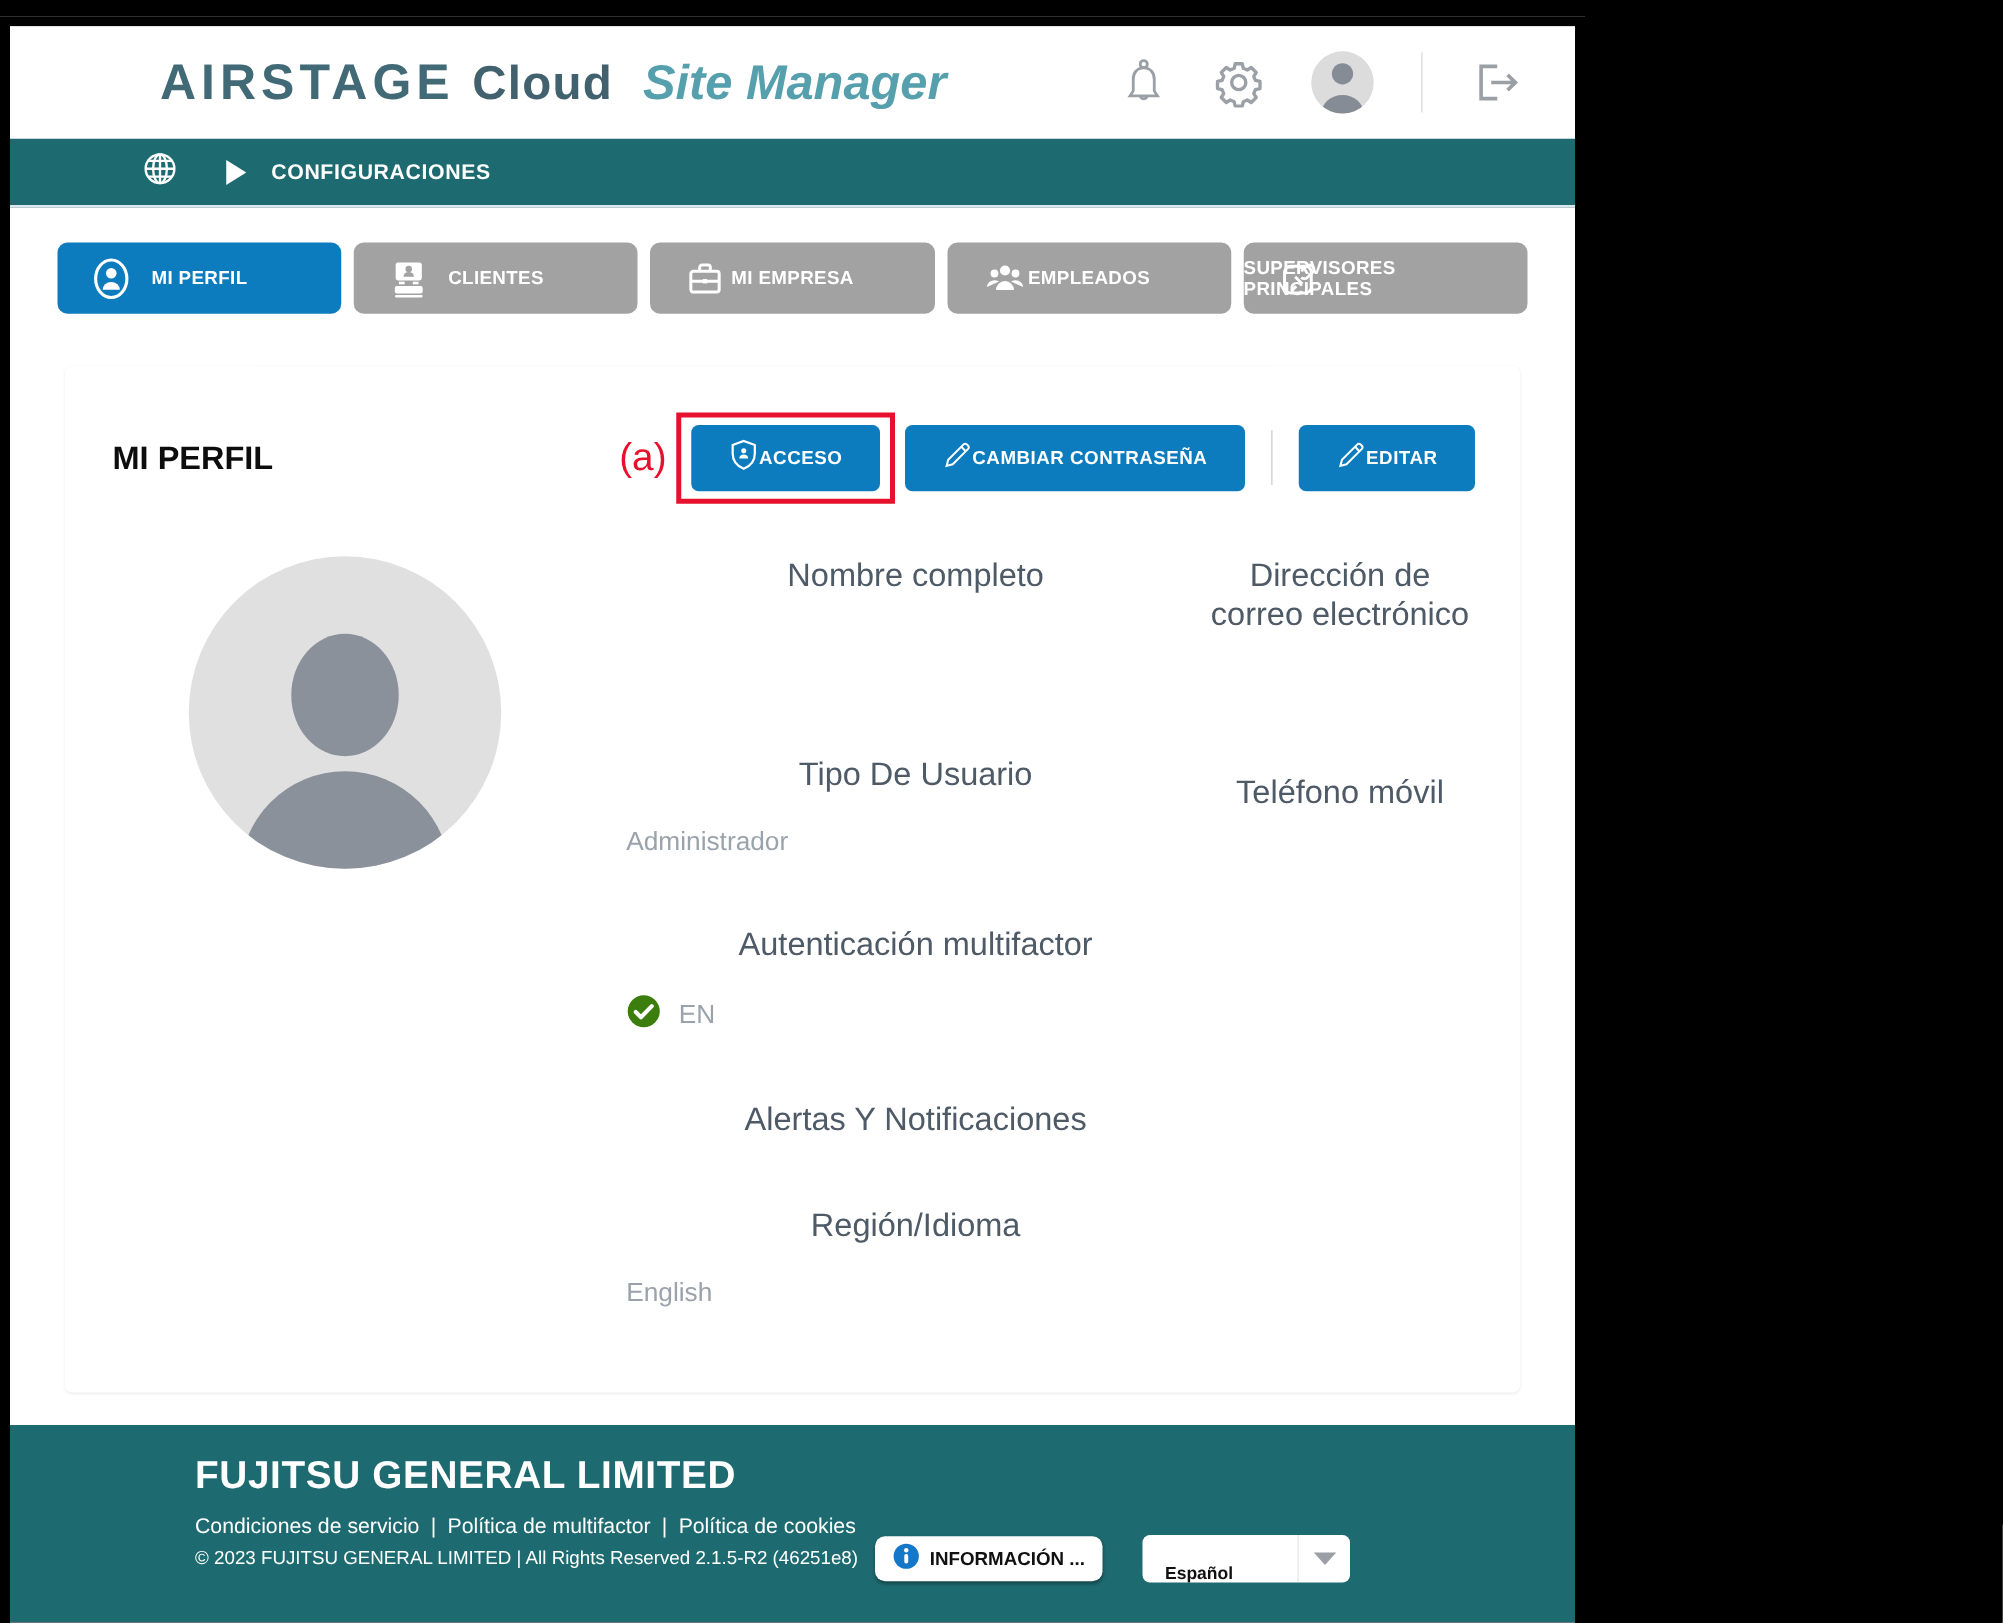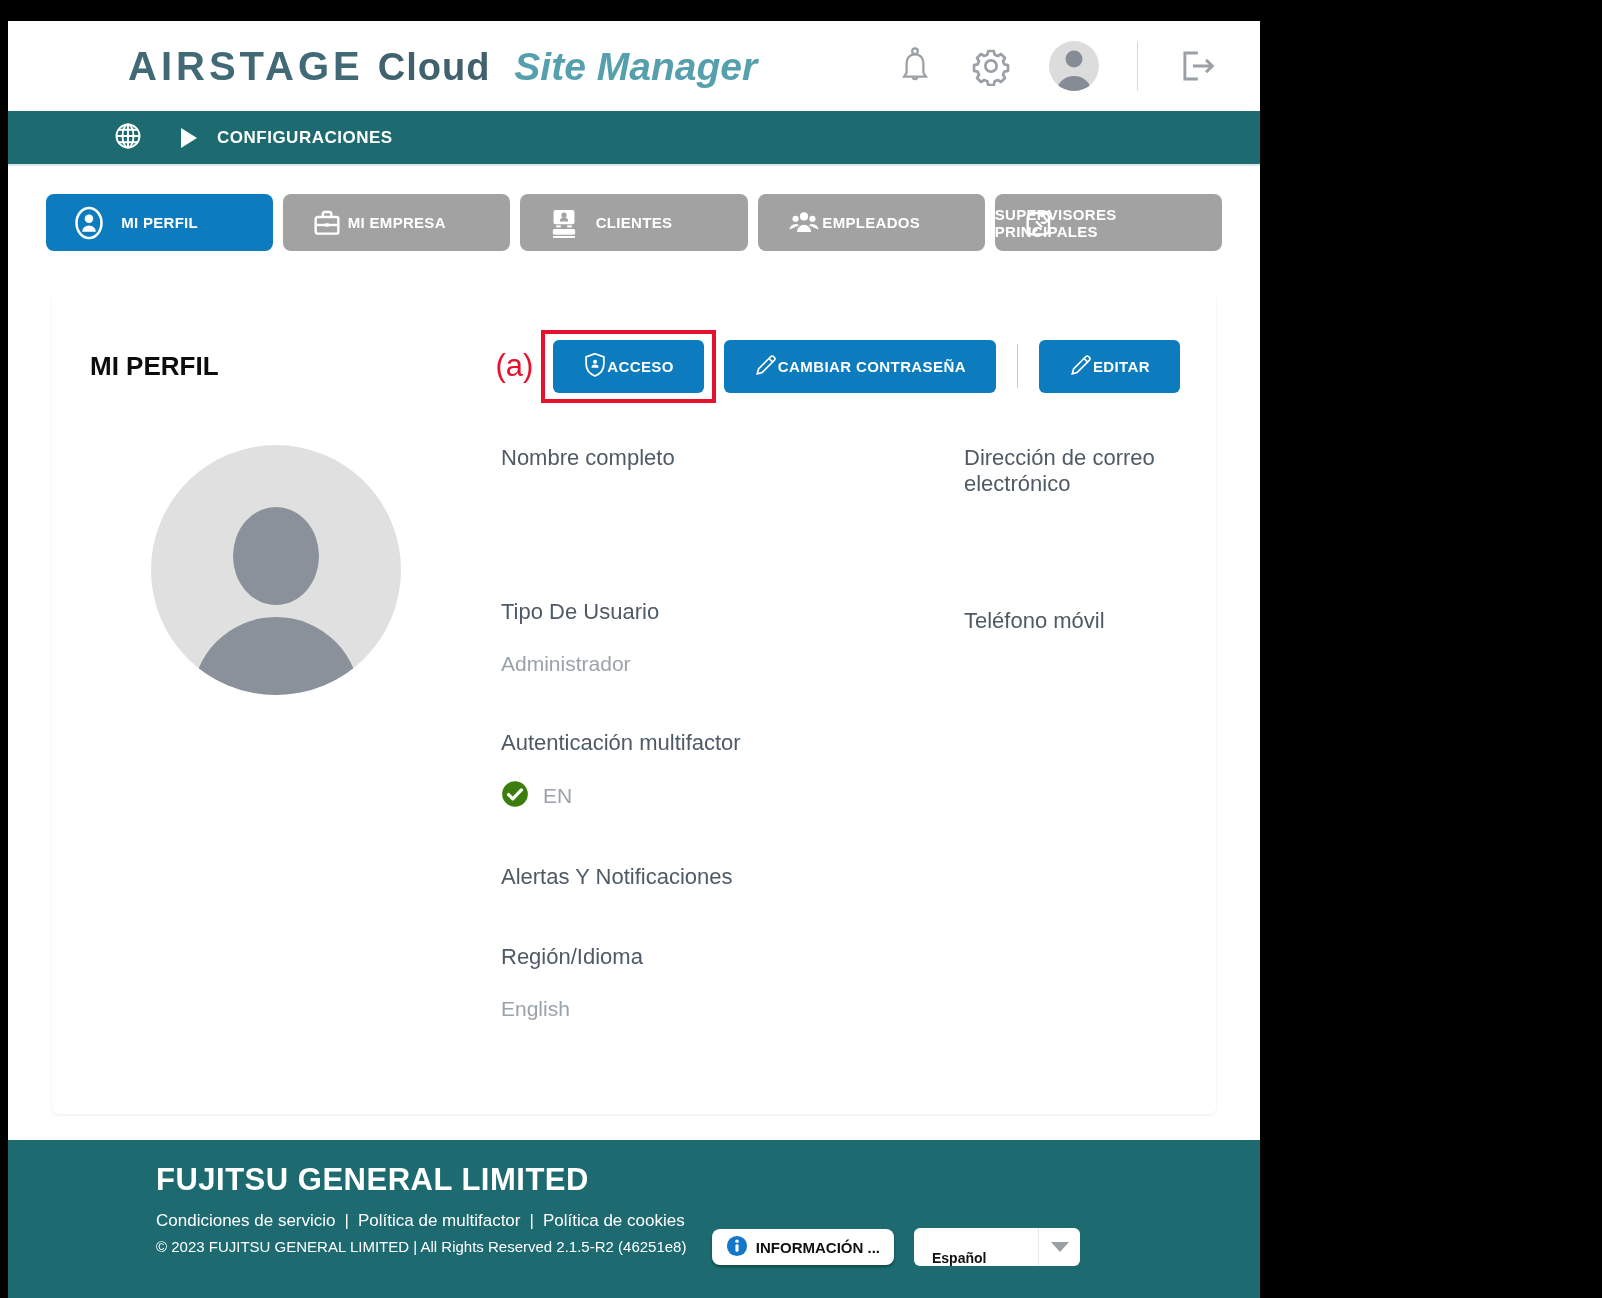--- a/index.html
+++ b/index.html
@@ -54,35 +54,35 @@
   .card-body { display:flex; margin-top:36px; }
   .avatar-col { width:413px; flex:none; padding-left:63px; }
   .avatar-big { width:250px; height:250px; border-radius:50%; background:#e0e0e0;
                 position:relative; overflow:hidden; }
   .avatar-big .head { position:absolute; left:50%; top:62px; transform:translateX(-50%);
                       width:86px; height:98px; border-radius:50%; background:#8a919b; }
   .avatar-big .shoulders { position:absolute; left:50%; top:172px; transform:translateX(-50%);
                       width:168px; height:120px; border-radius:84px 84px 0 0; background:#8a919b; }
   .fields { display:grid; grid-template-columns:463px 1fr; flex:1; }
   .fgroup { margin-bottom:0; }
-  .flabel { font-size:22px; color:#4e5a66; }
+  .flabel { font-size:26px; color:#4e5a66;text-align:center; }
   .fvalue { font-size:21px; color:#9aa2ab; margin-top:27px; }
   .mfa-row { display:flex; align-items:center; gap:14px; margin-top:24px; }
   .mfa-row .fvalue { margin-top:0; }
   .sp-100 { height:101px; } .sp-54 { height:54px; } .sp-52 { height:52px; }
 
   
   .footer { margin-top:auto; background:#1d6b70; height:158px; flex:none; position:relative;
             padding:22px 0 0 148px; color:#fff; }
   .f-company { font-size:31px; font-weight:bold; letter-spacing:.5px; }
   .f-links { margin-top:13px; font-size:17px; display:flex; gap:9px; }
   .f-links span { white-space:nowrap; }
   .f-link { cursor:pointer; }
   .f-copy { margin-top:7px; font-size:15px; }
-  .f-right { position:absolute; right:180px; bottom:32px; display:flex; align-items:center; gap:20px; }
+  .f-right { position:absolute; right:180px; bottom:32px; display:flex; align-items:center; gap:32px; }
   .info-btn { background:#fff; border:none; border-radius:8px; height:36px; padding:0 14px;
               display:flex; align-items:center; gap:8px; font-weight:bold; font-size:15px;
               color:#111; cursor:pointer; box-shadow:0 2px 3px rgba(0,0,0,.35); font-family:inherit; }
   .lang-select { background:#fff; border-radius:6px; height:38px; width:166px; display:flex;
                  align-items:flex-end; cursor:pointer; overflow:hidden; }
   .lang-label { font-weight:bold; font-size:14px; color:#111; padding-left:18px; flex:1; }
   .lang-caret { width:42px; height:100%; border-left:1px solid #e8e8e8; display:flex;
                 align-items:center; justify-content:center; }
   .caret { width:0; height:0; border-left:9px solid transparent; border-right:9px solid transparent;
            border-top:10px solid #9aa0a6; }
@@ -147,42 +147,42 @@
         <svg width="30" height="34" viewBox="0 0 24 27">
           <ellipse cx="12" cy="13.5" rx="10" ry="12" fill="none" stroke="#fff" stroke-width="2"></ellipse>
           <circle cx="12" cy="10" r="3.4" fill="#fff"></circle>
           <path d="M6.5 20.5 a5.5 5 0 0 1 11 0 z" fill="#fff"></path>
         </svg>
       </span>
       <span>MI PERFIL</span>
     </div>
     <div class="tab">
       <span class="tab-ic">
-        <svg width="32" height="32" viewBox="0 0 24 24" fill="none" stroke="#fff" stroke-width="1.8">
-          <rect x="3.5" y="7.5" width="17" height="12.5" rx="1.5"></rect>
-          <path d="M8.8 7.5 V5.2 a1.4 1.4 0 0 1 1.4-1.4 h3.6 a1.4 1.4 0 0 1 1.4 1.4 V7.5"></path>
-          <path d="M3.5 13.5 h17"></path>
-          <rect x="10.7" y="12.2" width="2.6" height="2.6" fill="#fff" stroke="none"></rect>
-        </svg>
-      </span>
-      <span>MI EMPRESA</span>
-    </div>
-    <div class="tab">
-      <span class="tab-ic">
         <svg width="32" height="34" viewBox="0 0 24 26">
           <rect x="4" y="3" width="16" height="11" rx="1.5" fill="#fff"></rect>
           <circle cx="12" cy="7" r="2" fill="#a2a2a2"></circle>
           <path d="M8.8 11.8 a3.2 3 0 0 1 6.4 0 z" fill="#a2a2a2"></path>
           <rect x="6" y="14.8" width="3.5" height="1.6" fill="#fff"></rect>
           <rect x="14.5" y="14.8" width="3.5" height="1.6" fill="#fff"></rect>
           <rect x="3.5" y="17.5" width="17" height="4.5" rx="1.2" fill="#fff"></rect>
           <rect x="3.5" y="23" width="17" height="1.4" rx=".7" fill="#fff"></rect>
         </svg>
       </span>
       <span>CLIENTES</span>
+    </div>
+    <div class="tab">
+      <span class="tab-ic">
+        <svg width="32" height="32" viewBox="0 0 24 24" fill="none" stroke="#fff" stroke-width="1.8">
+          <rect x="3.5" y="7.5" width="17" height="12.5" rx="1.5"></rect>
+          <path d="M8.8 7.5 V5.2 a1.4 1.4 0 0 1 1.4-1.4 h3.6 a1.4 1.4 0 0 1 1.4 1.4 V7.5"></path>
+          <path d="M3.5 13.5 h17"></path>
+          <rect x="10.7" y="12.2" width="2.6" height="2.6" fill="#fff" stroke="none"></rect>
+        </svg>
+      </span>
+      <span>MI EMPRESA</span>
     </div>
     <div class="tab">
       <span class="tab-ic">
         <svg width="36" height="30" viewBox="0 0 30 24">
           <circle cx="8" cy="8.5" r="2.6" fill="#fff"></circle>
           <circle cx="22" cy="8.5" r="2.6" fill="#fff"></circle>
           <circle cx="15" cy="6.5" r="3.4" fill="#fff"></circle>
           <path d="M3 17.5 a5 4.6 0 0 1 8 -3.6" fill="#fff"></path>
           <path d="M27 17.5 a5 4.6 0 0 0 -8 -3.6" fill="#fff"></path>
           <path d="M9 19.5 a6 6 0 0 1 12 0 z" fill="#fff"></path>

